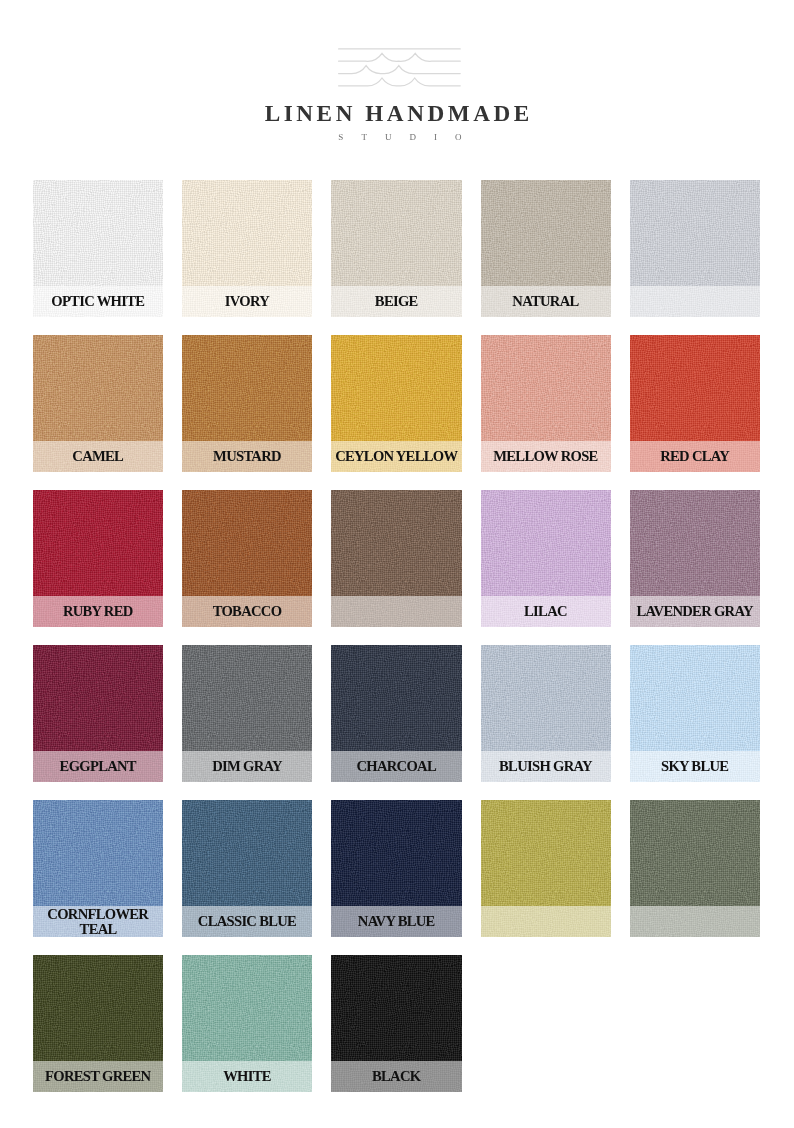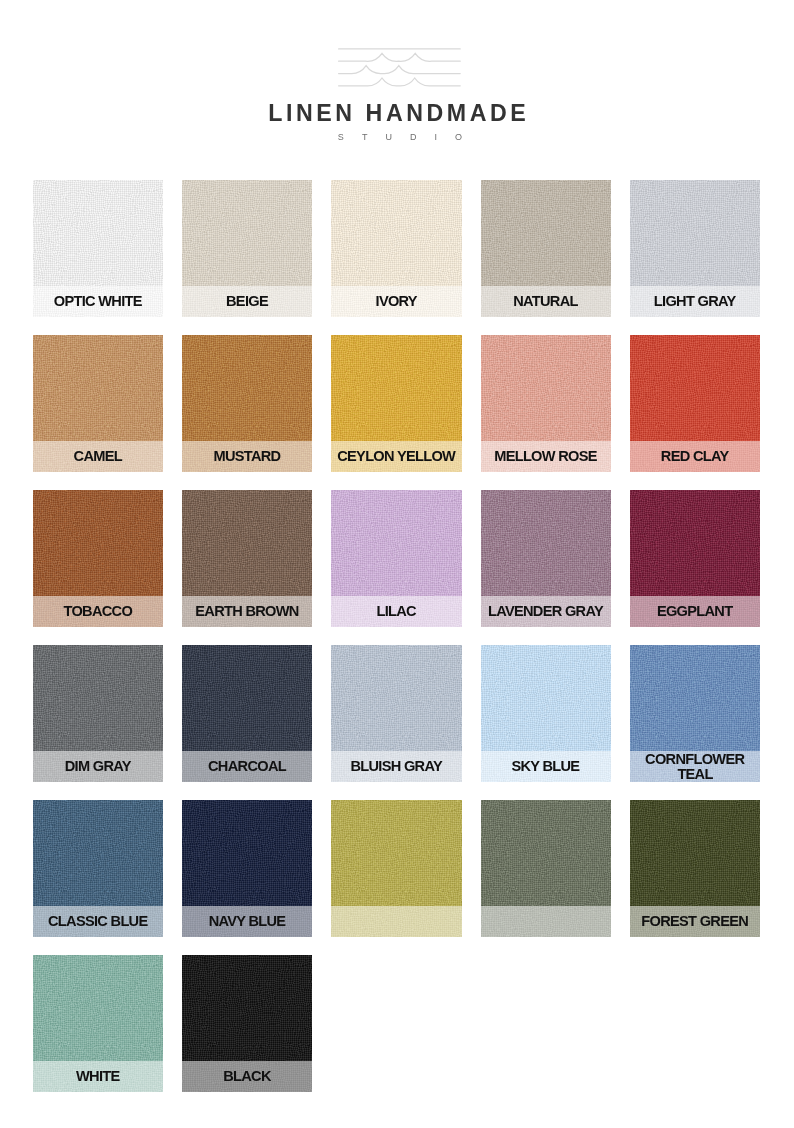--- a/index.html
+++ b/index.html
@@ -1,18 +1,18 @@
 <!DOCTYPE html>
 <html><head>
 <meta charset="utf-8">
 <title>Linen Handmade Studio colour chart</title>
 <style>
   html,body{margin:0;padding:0;}
   body{width:794px;height:1128px;background:#ffffff;font-family:"Liberation Sans",sans-serif;overflow:hidden;-webkit-font-smoothing:antialiased;}
-  .page{position:relative;width:794px;height:1128px;background:#fff;}
+  .page{position:relative;width:794px;height:1128px;background:#fff;font-family:Liberation Serif, serif;}
 
   
   .brand{position:absolute;left:0;top:0;width:794px;}
   .logo-mark{position:absolute;left:335px;top:44px;}
   .brand-title{position:absolute;left:0;top:101.6px;width:794px;text-align:center;
     font-size:23.2px;line-height:23.2px;letter-spacing:3.55px;text-indent:3.55px;font-weight:700;color:#343434;}
   .brand-sub{position:absolute;left:0;top:132.8px;width:794px;text-align:center;
     font-size:9px;line-height:9px;letter-spacing:18.05px;text-indent:24.05px;font-weight:400;color:#6f6f6f;}
 
   
@@ -80,44 +80,44 @@
         <svg class="noise">
           <rect width="131" height="137" filter="url(#fiber)"></rect>
         </svg>
         <svg class="slub">
           <rect width="131" height="137" filter="url(#slub)"></rect>
         </svg>
         <div class="wash"></div>
         <div class="label">OPTIC WHITE</div>
       </div>
       <div class="sw">
+        <div class="base" style="background:#fcf0db"></div>
+        <div class="weave"></div>
+        <svg class="noise">
+          <rect width="131" height="137" filter="url(#fiber)"></rect>
+        </svg>
+        <svg class="slub">
+          <rect width="131" height="137" filter="url(#slub)"></rect>
+        </svg>
+        <div class="wash"></div>
+        <div class="label">IVORY</div>
+      </div>
+      <div class="sw">
         <div class="base" style="background:#dfd6c6"></div>
         <div class="weave"></div>
         <svg class="noise">
           <rect width="131" height="137" filter="url(#fiber)"></rect>
         </svg>
         <svg class="slub">
           <rect width="131" height="137" filter="url(#slub)"></rect>
         </svg>
         <div class="wash"></div>
         <div class="label">BEIGE</div>
       </div>
       <div class="sw">
-        <div class="base" style="background:#fcf0db"></div>
-        <div class="weave"></div>
-        <svg class="noise">
-          <rect width="131" height="137" filter="url(#fiber)"></rect>
-        </svg>
-        <svg class="slub">
-          <rect width="131" height="137" filter="url(#slub)"></rect>
-        </svg>
-        <div class="wash"></div>
-        <div class="label">IVORY</div>
-      </div>
-      <div class="sw">
         <div class="base" style="background:#beb3a2"></div>
         <div class="weave"></div>
         <svg class="noise">
           <rect width="131" height="137" filter="url(#fiber)"></rect>
         </svg>
         <svg class="slub">
           <rect width="131" height="137" filter="url(#slub)"></rect>
         </svg>
         <div class="wash"></div>
         <div class="label">NATURAL</div>
@@ -125,21 +125,20 @@
       <div class="sw">
         <div class="base" style="background:#ced2da"></div>
         <div class="weave"></div>
         <svg class="noise">
           <rect width="131" height="137" filter="url(#fiber)"></rect>
         </svg>
         <svg class="slub">
           <rect width="131" height="137" filter="url(#slub)"></rect>
         </svg>
         <div class="wash"></div>
-        <div class="label">LIGHT GRAY</div>
       </div>
       <div class="sw">
         <div class="base" style="background:#c38758"></div>
         <div class="weave"></div>
         <svg class="noise">
           <rect width="131" height="137" filter="url(#fiber)"></rect>
         </svg>
         <svg class="slub">
           <rect width="131" height="137" filter="url(#slub)"></rect>
         </svg>
@@ -188,20 +187,32 @@
         <svg class="noise">
           <rect width="131" height="137" filter="url(#fiber)"></rect>
         </svg>
         <svg class="slub">
           <rect width="131" height="137" filter="url(#slub)"></rect>
         </svg>
         <div class="wash"></div>
         <div class="label">RED CLAY</div>
       </div>
       <div class="sw">
+        <div class="base" style="background:#9d132a"></div>
+        <div class="weave"></div>
+        <svg class="noise">
+          <rect width="131" height="137" filter="url(#fiber)"></rect>
+        </svg>
+        <svg class="slub">
+          <rect width="131" height="137" filter="url(#slub)"></rect>
+        </svg>
+        <div class="wash"></div>
+        <div class="label">RUBY RED</div>
+      </div>
+      <div class="sw">
         <div class="base" style="background:#8f4c24"></div>
         <div class="weave"></div>
         <svg class="noise">
           <rect width="131" height="137" filter="url(#fiber)"></rect>
         </svg>
         <svg class="slub">
           <rect width="131" height="137" filter="url(#slub)"></rect>
         </svg>
         <div class="wash"></div>
         <div class="label">TOBACCO</div>
@@ -209,21 +220,20 @@
       <div class="sw">
         <div class="base" style="background:#6b5445"></div>
         <div class="weave"></div>
         <svg class="noise">
           <rect width="131" height="137" filter="url(#fiber)"></rect>
         </svg>
         <svg class="slub">
           <rect width="131" height="137" filter="url(#slub)"></rect>
         </svg>
         <div class="wash"></div>
-        <div class="label">EARTH BROWN</div>
       </div>
       <div class="sw">
         <div class="base" style="background:#d0abdd"></div>
         <div class="weave"></div>
         <svg class="noise">
           <rect width="131" height="137" filter="url(#fiber)"></rect>
         </svg>
         <svg class="slub">
           <rect width="131" height="137" filter="url(#slub)"></rect>
         </svg>

